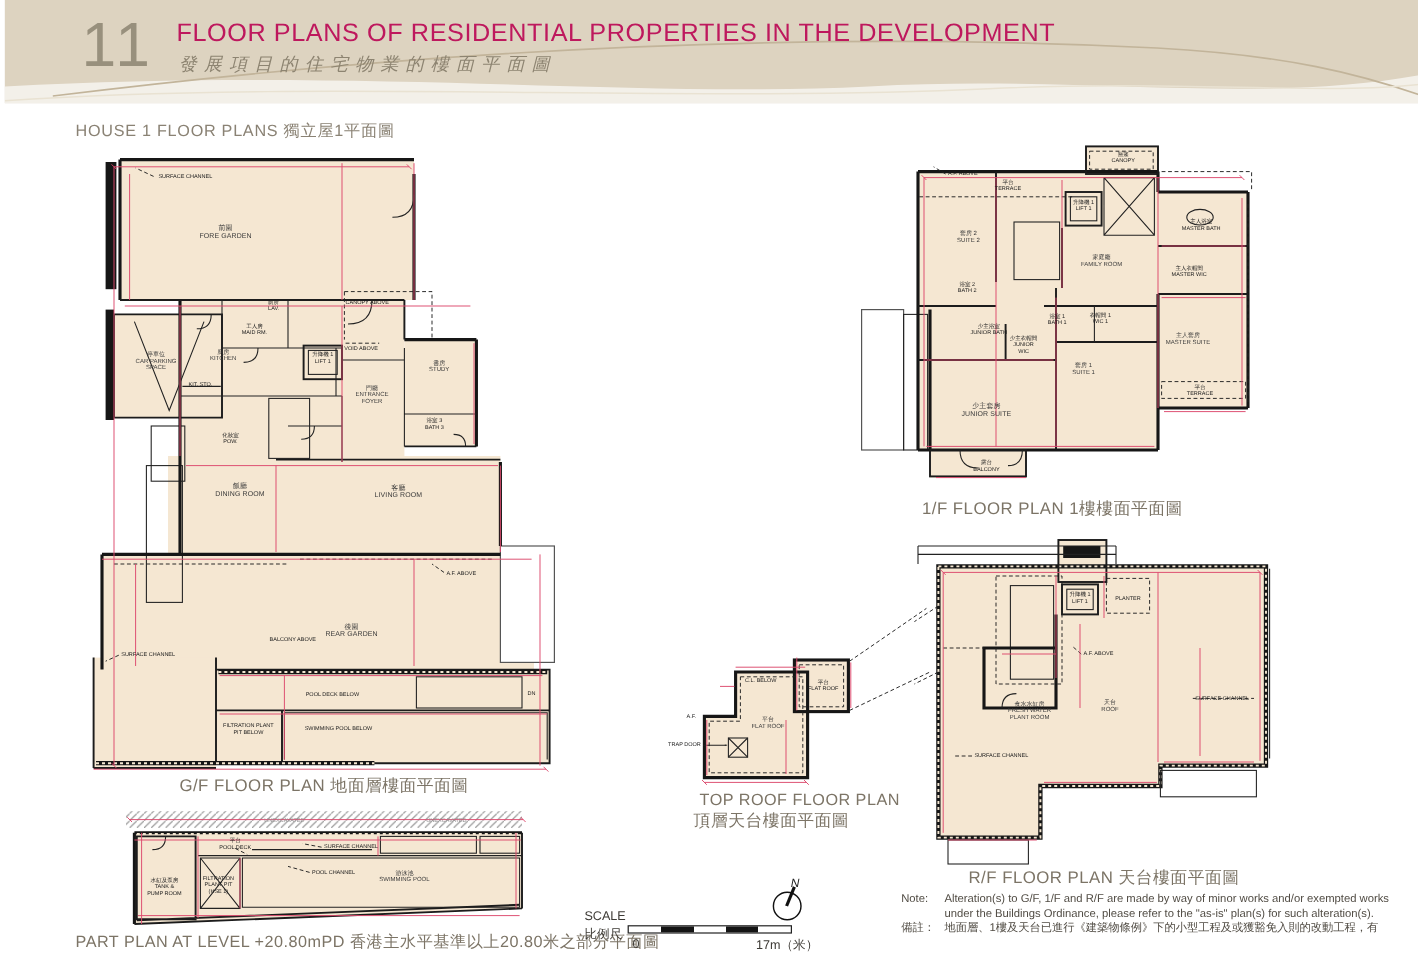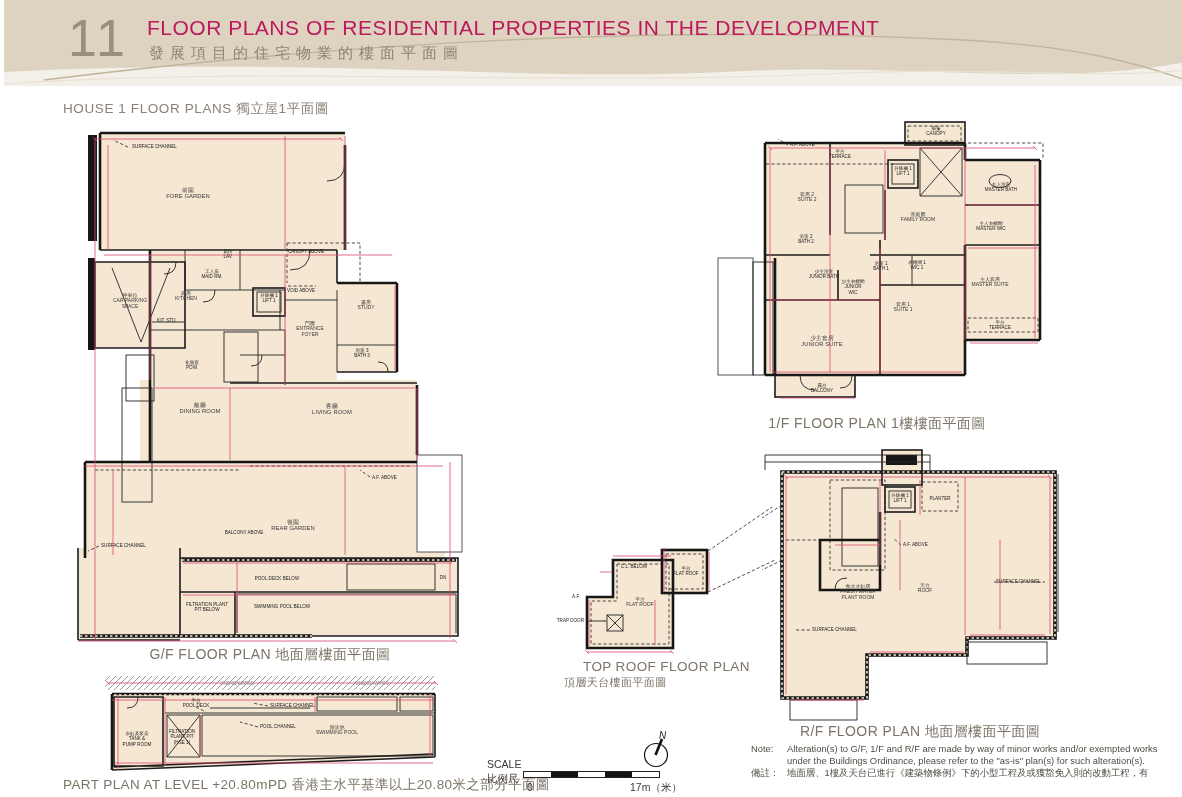--- a/index.html
+++ b/index.html
@@ -3,21 +3,21 @@
 <meta charset="utf-8">
 <style>
   html,body{margin:0;padding:0;}
   body{width:1182px;height:797px;position:relative;background:#ffffff;overflow:hidden;
        font-family:"Liberation Sans",sans-serif;}
   
   .band{position:absolute;left:4px;top:0;width:1182px;height:86px;background:#ddd3c0;}
   .band svg{position:absolute;left:0;top:0;width:100%;height:100%;}
   .pagenum{position:absolute;left:64px;top:8px;font-size:52px;font-weight:300;color:#98907d;letter-spacing:3px;}
   .title-en{position:absolute;left:143px;top:16px;font-size:21px;color:#be185d;letter-spacing:.5px;}
-  .title-zh{position:absolute;left:145px;top:44px;font-size:15px;color:#8d8471;letter-spacing:6px;}
+  .title-zh{position:absolute;left:145px;top:44px;font-size:15px;color:#8d8471;letter-spacing:6px;font-style:italic;}
   .sec-head{position:absolute;left:63px;top:100px;font-size:13.5px;color:#8a8274;letter-spacing:.6px;}
   
   svg.plan{position:absolute;overflow:visible;}
   .floor{fill:#f5e7d2;stroke:none;}
   .white{fill:#ffffff;stroke:#555;stroke-width:1;}
   .w4{stroke:#161616;stroke-width:3.6;fill:none;}
   .w3{stroke:#161616;stroke-width:2.6;fill:none;}
   .w2{stroke:#1c1c1c;stroke-width:1.6;fill:none;}
   .w1{stroke:#222;stroke-width:.9;fill:none;}
   .wdot{stroke:#f5e7d2;stroke-width:1.6;fill:none;stroke-dasharray:2.5,2.5;}
@@ -229,21 +229,21 @@
   <path class="dim" d="M589,600 V646 M587,652 H672 M613,556 H671 M664,548 V592 M709,552 V590 M600,572 H612 M655,600 V645 M587,652 m-2,-2 l4,4 M672,652 m-2,-2 l4,4"></path>
   <g>
       <text x="686" y="570" class="lbl ann" text-anchor="middle"><tspan x="686" dy="0">平台</tspan><tspan x="686" dy="5.4">FLAT ROOF</tspan></text>
       <text x="640" y="601" class="lbl small" text-anchor="middle"><tspan x="640" dy="0">平台</tspan><tspan x="640" dy="5.4">FLAT ROOF</tspan></text>
       <text x="584" y="622" class="lbl ann" text-anchor="end"><tspan x="584" dy="0">TRAP DOOR</tspan></text>
       <text x="634" y="568" class="lbl ann" text-anchor="middle"><tspan x="634" dy="0">C.L. BELOW</tspan></text>
       <text x="580" y="598" class="lbl ann" text-anchor="end"><tspan x="580" dy="0">A.F.</tspan></text>
     </g>
 </svg>
 <div class="cap" style="left:583px;top:659px;font-size:13.5px">TOP ROOF FLOOR PLAN</div>
-<div class="cap" style="left:564px;top:675px;font-size:11px">頂層天台樓面平面圖</div>
+<div class="cap" style="left:578px;top:675px;font-size:14px">頂層天台樓面平面圖</div>
 
 <svg class="plan" style="left:752px;top:443px;width:320px;height:285px" viewBox="752 443 320 285">
   <defs>
     <pattern id="rhR" width="4" height="5.5" patternUnits="userSpaceOnUse">
         <path d="M0,2.7H4" stroke="#111" stroke-width="1"></path>
       </pattern>
   </defs>
   <path class="floor" d="M782,472 H1055 V638 H967 V655 H867 V698 H782 Z"></path>
   <rect class="floor" x="882" y="450" width="40" height="35"></rect>
   <rect class="floor" x="918" y="478" width="44" height="37"></rect>
@@ -264,21 +264,21 @@
   <g>
       <text x="900" y="497" class="lbl ann" text-anchor="middle"><tspan x="900" dy="0">升降機 1</tspan><tspan x="900" dy="5.4">LIFT 1</tspan></text>
       <text x="940" y="500" class="lbl ann" text-anchor="middle"><tspan x="940" dy="0">PLANTER</tspan></text>
       <text x="858" y="588" class="lbl small" text-anchor="middle"><tspan x="858" dy="0">食水水缸房</tspan><tspan x="858" dy="5.4">FRESH WATER</tspan><tspan x="858" dy="5.4">PLANT ROOM</tspan></text>
       <text x="925" y="587" class="lbl small" text-anchor="middle"><tspan x="925" dy="0">天台</tspan><tspan x="925" dy="5.4">ROOF</tspan></text>
       <text x="996" y="583" class="lbl ann" text-anchor="start"><tspan x="996" dy="0">SURFACE CHANNEL</tspan></text>
       <text x="812" y="631" class="lbl ann" text-anchor="start"><tspan x="812" dy="0">SURFACE CHANNEL</tspan></text>
       <text x="903" y="546" class="lbl ann" text-anchor="start"><tspan x="903" dy="0">A.F. ABOVE</tspan></text>
     </g>
 </svg>
-<div class="cap center" style="left:770px;top:723px;width:300px">R/F FLOOR PLAN 地面層樓面平面圖</div>
+<div class="cap center" style="left:770px;top:723px;width:300px">R/F FLOOR PLAN 天台樓面平面圖</div>
 
 <div class="sc-lab" style="left:487px;top:758px">SCALE</div>
 <div class="sc-lab" style="left:487px;top:772px">比例尺</div>
 <div class="scalebar"></div>
 <div class="sc-lab" style="left:527px;top:781px">0</div>
 <div class="sc-lab" style="left:630px;top:781px">17m（米）</div>
 
 <svg class="plan" style="left:640px;top:728px;width:40px;height:48px" viewBox="0 0 40 48">
   <text x="19" y="11" style="font-size:10px;fill:#222;font-style:italic">N</text>
   <circle cx="16" cy="27" r="11.5" fill="none" stroke="#111" stroke-width="1.2"></circle>

